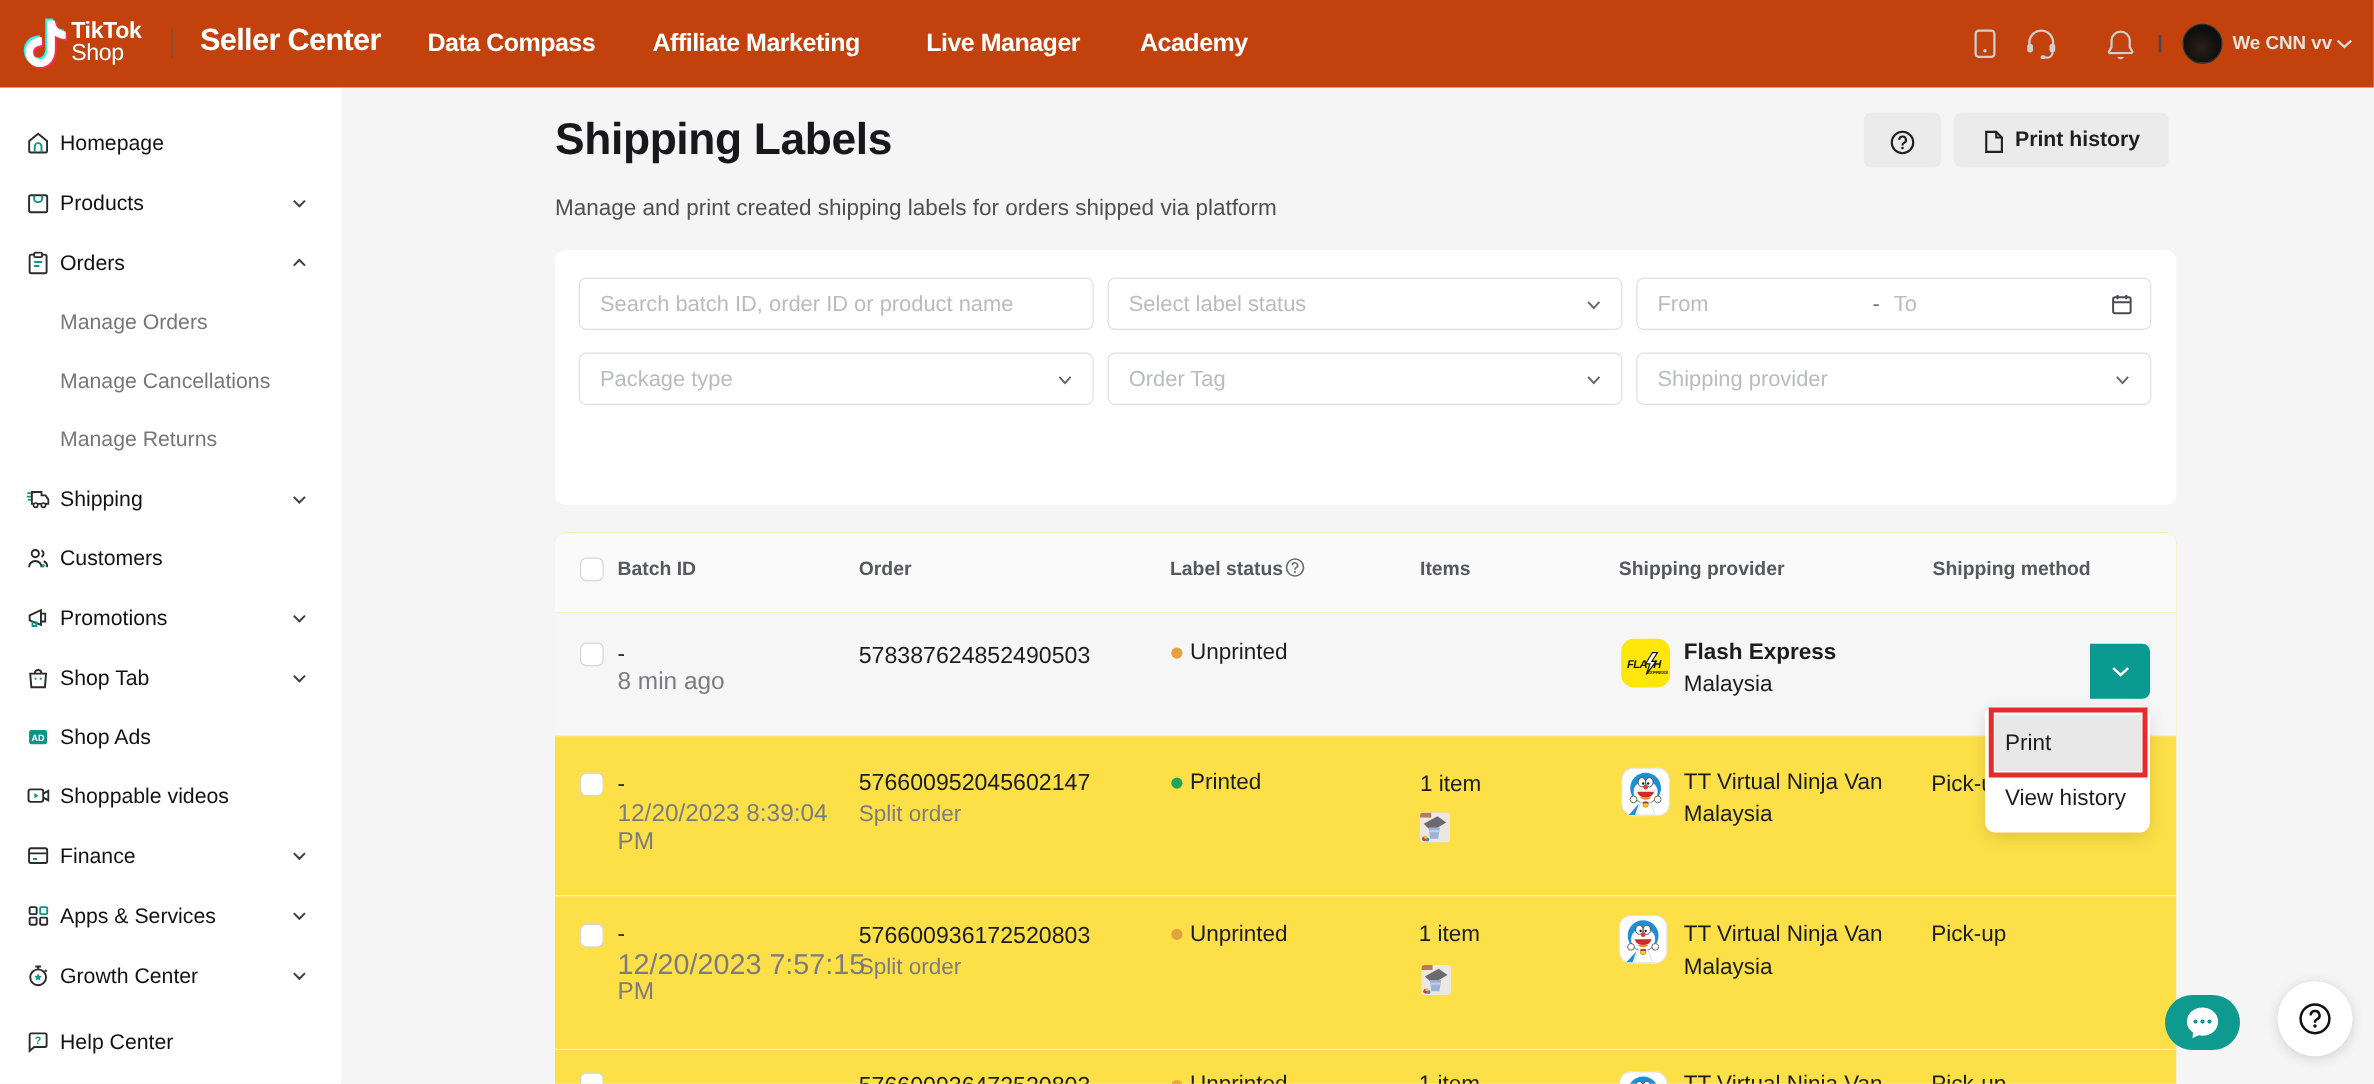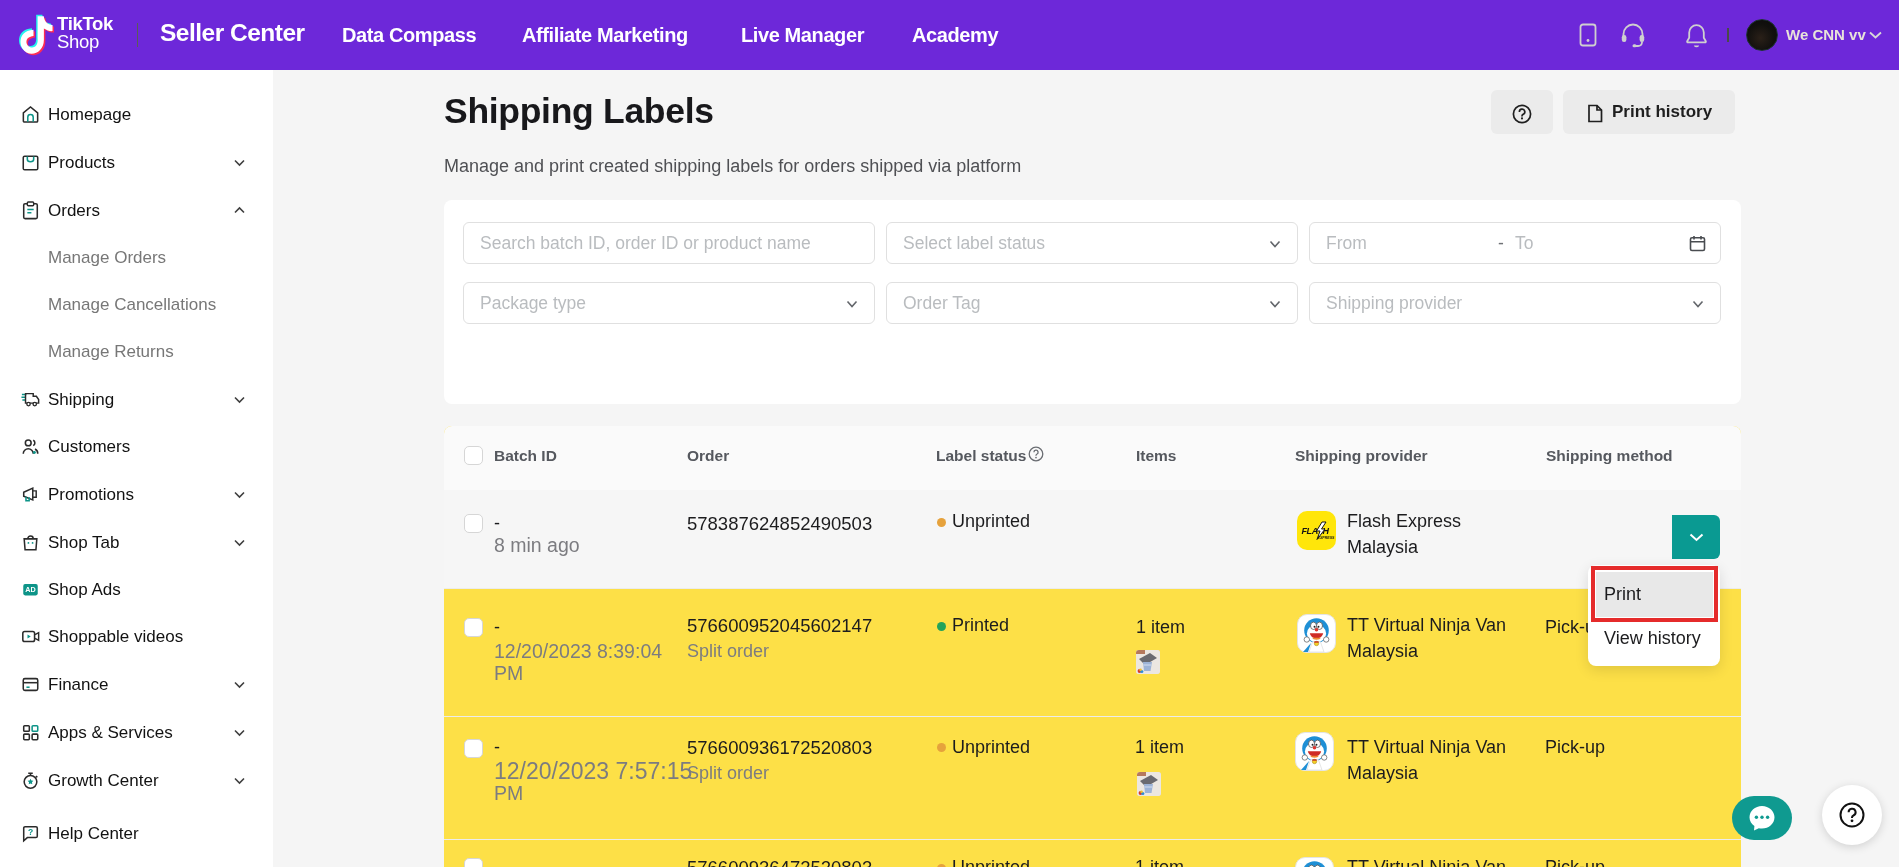--- a/index.html
+++ b/index.html
@@ -1,20 +1,20 @@
 <!DOCTYPE html>
 <html><head>
 <meta charset="utf-8">
 <style>
 * { margin:0; padding:0; box-sizing:border-box; }
 html,body { width:1899px; height:867px; overflow:hidden; font-family:"Liberation Sans", sans-serif; background:#f5f5f5; }
 .abs { position:absolute; }
 
 
-#topbar { position:absolute; left:0; top:0; width:1899px; height:70px; background:#6d28d9; z-index:30; }
+#topbar { position:absolute; left:0; top:0; width:1899px; height:70px; background:#c2410c; z-index:30; }
 #topbar .navitem { position:absolute; top:0; height:70px; line-height:70px; color:#fff; font-size:20px; font-weight:700; letter-spacing:-0.4px; }
 #tt-text { position:absolute; left:57px; top:15px; color:#fff; font-size:18.5px; font-weight:700; line-height:18px; letter-spacing:-0.3px; }
 #tt-text .shopline { font-weight:400; }
 #hdr-sep { position:absolute; left:137px; top:23px; width:1px; height:24px; background:#5a5a5a; }
 #seller-center { position:absolute; left:160px; top:19px; color:#fff; font-size:24.5px; font-weight:700; letter-spacing:-0.5px; }
 .hicon { position:absolute; top:23px; }
 #avatar { position:absolute; left:1746px; top:19px; width:32px; height:32px; border-radius:50%; background:radial-gradient(circle at 45% 60%, #2a2018 0%, #11100e 55%, #0a0a0a 100%); border:1px solid #1e3434; }
 #uname { position:absolute; left:1786px; top:0; height:70px; line-height:70px; color:#e8e3da; font-size:15px; font-weight:700; }
 #hdr-sep2 { position:absolute; left:1727px; top:28px; width:2px; height:14px; background:#4a4a4a; }
 
@@ -299,21 +299,21 @@
   <div class="logo" style="left:853px;top:85px;background:#ffe60a;overflow:hidden">
     <svg width="39" height="39" viewBox="0 0 39 39">
       <g transform="translate(19.5,19.5)">
         <text x="-15" y="3.5" font-family="Liberation Sans" font-size="9" font-weight="bold" font-style="italic" fill="#151515" letter-spacing="-0.4">FLA</text>
         <text x="6" y="3.5" font-family="Liberation Sans" font-size="9" font-weight="bold" font-style="italic" fill="#151515">H</text>
         <path d="M5.5 -8.5 l-5.5 9 h3.5 l-3 8.5 8 -10.5 h-3.5 l4.5 -7 z" fill="#fff" stroke="#151515" stroke-width="1"></path>
         <text x="1" y="8.5" font-family="Liberation Sans" font-size="3.6" font-weight="bold" font-style="italic" fill="#151515">EXPRESS</text>
       </g>
     </svg>
   </div>
-  <div class="cell" style="left:903px;top:84px;line-height:23px;">Flash Express</div>
+  <div class="cell" style="left:903px;top:84px;line-height:23px;font-weight:bold;">Flash Express</div>
   <div class="cell" style="left:903px;top:110px;line-height:23px;">Malaysia</div>
   <div class="cbx" style="left:20px;top:192px"></div>
   <div class="cell" style="left:50px;top:190px;line-height:23px;">-</div>
   <div class="cell gray" style="left:50px;top:214px;line-height:23px;font-size:19.5px;">12/20/2023 8:39:04</div>
   <div class="cell gray" style="left:50px;top:236px;line-height:23px;font-size:19.5px;">PM</div>
   <div class="cell" style="left:243px;top:188px;line-height:23px;font-size:18.5px;">576600952045602147</div>
   <div class="cell gray" style="left:243px;top:214px;line-height:23px;">Split order</div>
   <div class="dot" style="left:492.5px;top:195.5px;background:#23a35a"></div>
   <div class="cell" style="left:508px;top:188px;line-height:23px;">Printed</div>
   <div class="cell" style="left:692px;top:190px;line-height:23px;">1 item</div>

